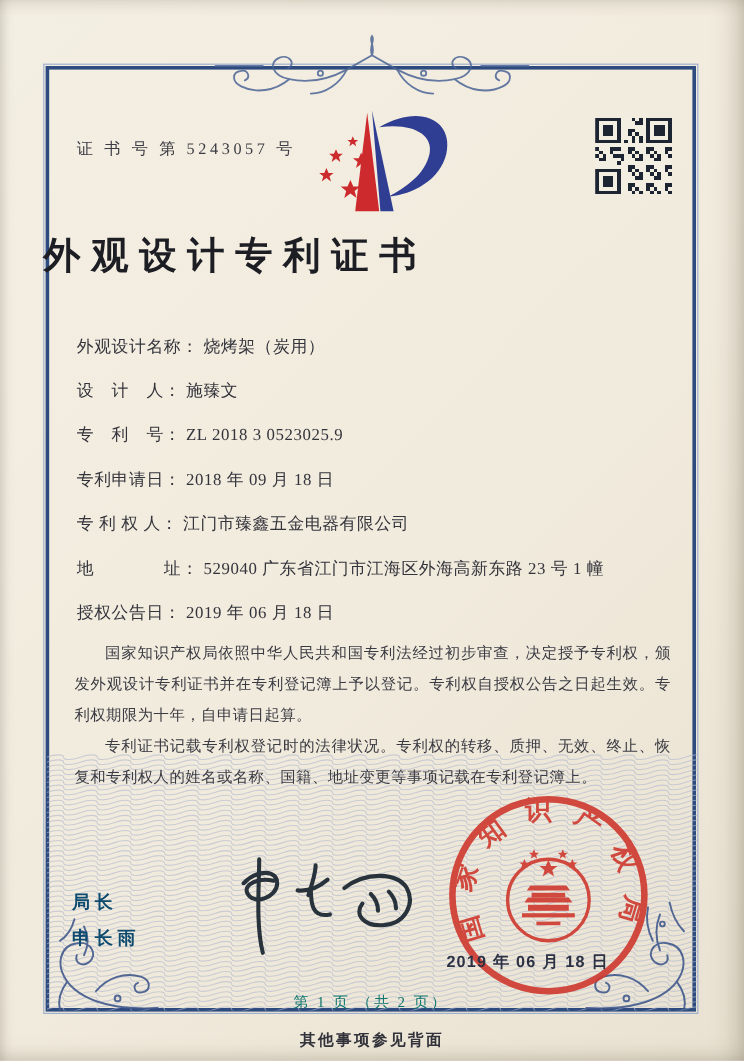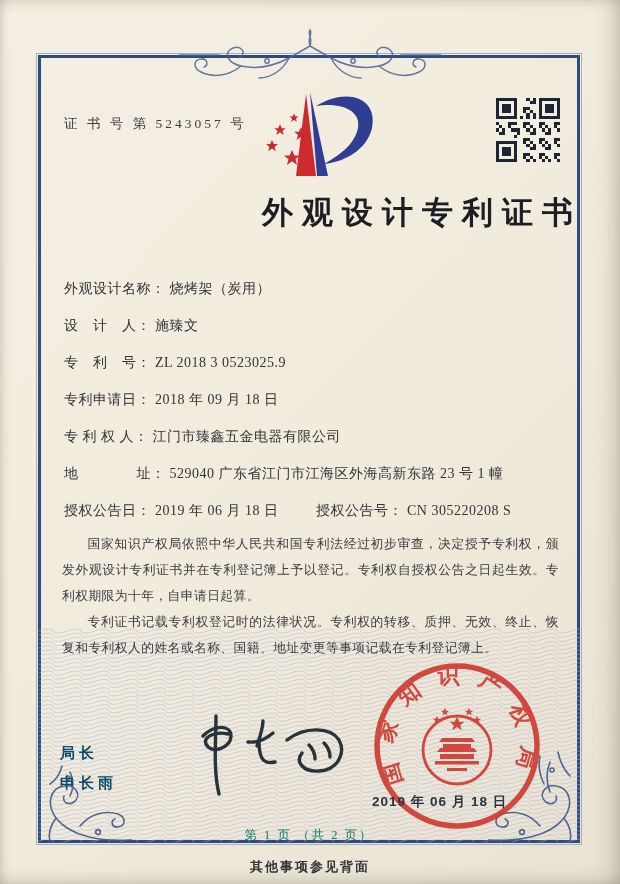--- a/index.html
+++ b/index.html
@@ -32,21 +32,21 @@
   .waves{position:absolute;left:39px;top:628px;width:542px;height:214px;opacity:.62;}
   
   .cert-no{
     position:absolute;left:64px;top:99px;
     font-size:13.5px;color:#3c3c44;letter-spacing:3px;margin-top:16px;
   }
   .logo{position:absolute;left:250px;top:84px;width:135px;height:104px;}
   .qr{position:absolute;left:496px;top:98px;width:64px;height:64px;}
   .title{
     position:absolute;left:36px;top:192px;width:546px;
-    text-align:right;font-size:31px;font-weight:bold;
+    text-align:left;font-size:31px;font-weight:bold;
     letter-spacing:9px;color:#1d1d24;
   }
   .field-row{
     position:absolute;left:64px;width:500px;height:20px;
     font-size:14px;color:#33333b;letter-spacing:.5px;white-space:nowrap;
   }
   .field-label{display:inline-block;}
   .field-value{margin-left:4px;}
   .grant-pair2{position:absolute;left:252px;top:0;}
   .paras{
@@ -303,23 +303,20 @@
   <span class="field-label">专利申请日：</span><span class="field-value">2018 年 09 月 18 日</span>
 </div>
 <div class="field-row" style="top:428px">
   <span class="field-label">专 利 权 人：</span><span class="field-value">江门市臻鑫五金电器有限公司</span>
 </div>
 <div class="field-row" style="top:465px">
   <span class="field-label">地　　　　址：</span><span class="field-value">529040 广东省江门市江海区外海高新东路 23 号 1 幢</span>
 </div>
 <div class="field-row" style="top:502px">
   <span class="field-label">授权公告日：</span><span class="field-value">2019 年 06 月 18 日</span>
-  <span class="grant-pair2">
-    <span class="field-label">授权公告号：</span><span class="field-value">CN 305220208 S</span>
-  </span>
 </div>
 
 <div class="paras">
   <p>国家知识产权局依照中华人民共和国专利法经过初步审查，决定授予专利权，颁发外观设计专利证书并在专利登记簿上予以登记。专利权自授权公告之日起生效。专利权期限为十年，自申请日起算。</p>
   <p>专利证书记载专利权登记时的法律状况。专利权的转移、质押、无效、终止、恢复和专利权人的姓名或名称、国籍、地址变更等事项记载在专利登记簿上。</p>
 </div>
 
 <div class="signer">
   <div>局长</div>
   <div>申长雨</div>

